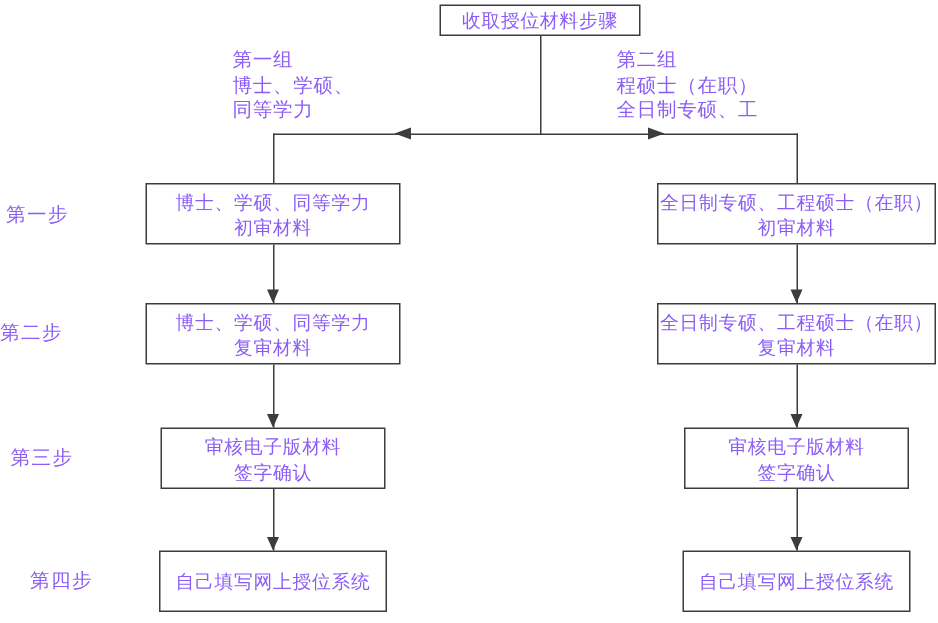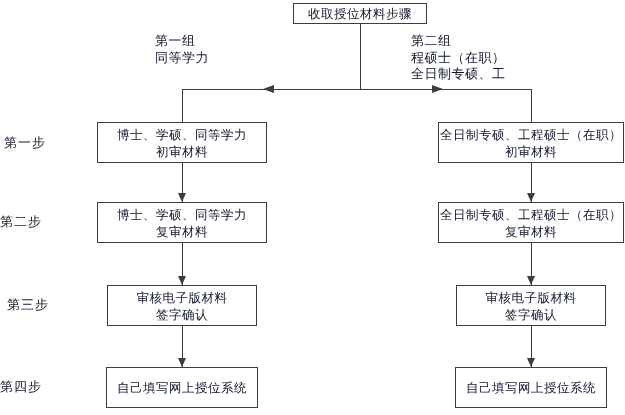--- a/index.html
+++ b/index.html
@@ -2,21 +2,21 @@
 <html><head>
 <meta charset="utf-8">
 <style>
   html, body { margin: 0; padding: 0; background: #ffffff; }
   #canvas {
     position: relative;
     width: 625px;
     height: 415px;
     background: #ffffff;
     font-family: "DejaVu Serif", "Liberation Serif", serif;
-    color: #0f172a;
+    color: #8b5cf6;
     overflow: hidden;
   }
   .box {
     position: absolute;
     box-sizing: border-box;
     border: 1px solid #3c3c3c;
     background: #ffffff;
     display: flex;
     flex-direction: column;
     align-items: center;
@@ -50,52 +50,52 @@
     width: 0; height: 0;
     border-top: 4px solid transparent;
     border-bottom: 4px solid transparent;
     border-left: 11px solid #3c3c3c;
   }
   .step-label {
     position: absolute;
     font-size: 13px;
     line-height: 17px;
     letter-spacing: 1px;
-    font-family: Liberation Mono, monospace;
   }
   .group-label {
     position: absolute;
     font-size: 13px;
     line-height: 16.5px;
     letter-spacing: 0.5px;
   }
 </style>
 </head>
 <body>
 
 <div id="canvas">
 
   <div class="box" style="left:293px; top:3px; width:134px; height:21px;">
     <span>收取授位材料步骤</span>
   </div>
 
   <div class="group-label" style="left:155px; top:33px; width:120px;">
     <div>第一组</div>
+    <div>博士、学硕、</div>
     <div>同等学力</div>
   </div>
   <div class="group-label" style="left:411px; top:33px; width:150px;">
     <div>第二组</div>
     <div>程硕士（在职）</div>
     <div>全日制专硕、工</div>
   </div>
 
   <div class="step-label" style="left:4px; top:135px;">第一步</div>
   <div class="step-label" style="left:0; top:214px;">第二步</div>
   <div class="step-label" style="left:7px; top:297px;">第三步</div>
-  <div class="step-label" style="left:0; top:379px;">第四步</div>
+  <div class="step-label" style="left:20px; top:379px;">第四步</div>
 
   <div class="line" style="left:360px; top:24px; width:1px; height:66px;"></div>
   <div class="line" style="left:182px; top:89px; width:350px; height:1px;"></div>
   <div class="line" style="left:182px; top:89px; width:1px; height:33px;"></div>
   <div class="line" style="left:531px; top:89px; width:1px; height:33px;"></div>
   <div class="arrow-left" style="left:263px; top:85px;"></div>
   <div class="arrow-right" style="left:432px; top:85px;"></div>
 
   <div class="box" style="left:97px; top:122px; width:170px; height:41px;">
     <span>博士、学硕、同等学力</span>

